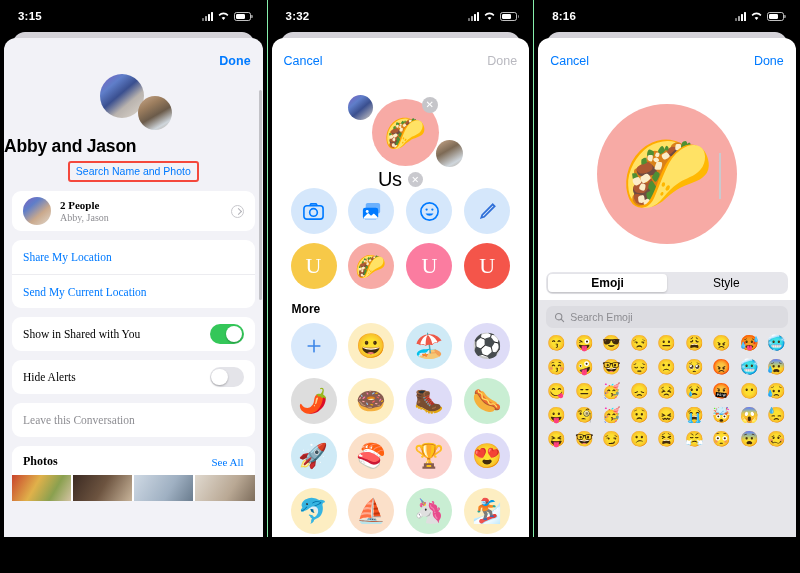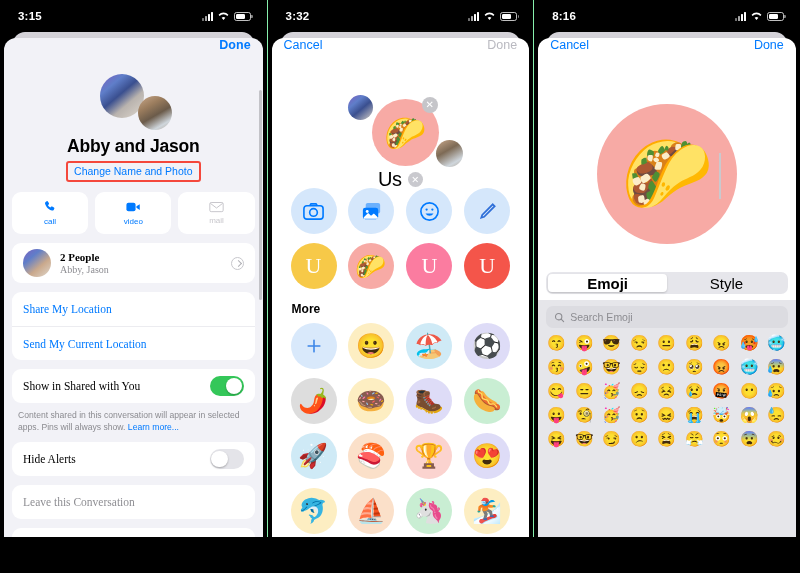--- a/index.html
+++ b/index.html
@@ -37,37 +37,37 @@
     background: #d4d2d8; border-radius: 12px 12px 0 0;
   }
   .sheet {
     position: absolute; left: 4px; right: 4px; top: 6px; bottom: 0;
     border-radius: 12px 12px 0 0; overflow: hidden;
   }
 
   
   .p1 .sheet { background: #f2f2f7; }
   .nav {
-    height: 30px; display: flex; align-items: flex-start; justify-content: space-between;
+    height: 30px; display: flex; align-items: flex-end; justify-content: space-between;
     padding: 0 12px; font-size: 12.5px;
   }
   .nav .link { color: #007aff; font-weight: 400; }
   .nav .link.strong { font-weight: 600; }
   .nav .link.dim { color: #b9b9c0; }
   .p1-scroll { height: calc(100% - 30px); position: relative; }
 
   .avatars { height: 62px; position: relative; margin-top: 4px; }
   .av { position:absolute; border-radius:50%; background-size: cover; background-position:center; }
   .av.big { width: 44px; height: 44px; left: 96px; top: 2px;
     background-image: linear-gradient(140deg,#7d5fc0 0%,#5f7ec9 26%,#3a4f8f 46%,#b9b3ae 66%,#e0d8ce 100%);
   }
   .av.small { width: 34px; height: 34px; left: 134px; top: 24px;
     background-image: linear-gradient(150deg,#caa98c 0%,#9b7d5e 30%,#6b5b4a 55%,#cfd6dc 80%,#b2a79a 100%);
   }
-  .title { text-align: center; font-size: 17.5px; font-weight: 700; color: #000; letter-spacing: -.2px; margin-top: 2px; }
+  .title { font-size: 17.5px; font-weight: 700; color: #000; letter-spacing: -.2px; margin-top: 2px; }
   .subaction-wrap { display:flex; justify-content:center; margin-top: 4px; }
   .subaction {
     color:#007aff; font-size:10.5px; padding: 2px 6px;
     border: 2px solid #f4483c; border-radius: 3px; line-height: 13px;
   }
 
   .quickrow { display:flex; gap: 7px; padding: 0 8px; margin-top: 10px; }
   .quickbtn {
     flex:1; background:#fff; border-radius: 9px; height: 42px;
     display:flex; flex-direction:column; align-items:center; justify-content:center; gap:3px;
@@ -133,21 +133,21 @@
 
   
   .p3 .sheet { background: #fff; }
   .p3-hero { height: 200px; position:relative; background:#fff; }
   .p3-circle { position:absolute; left:50%; transform:translateX(-50%); top: 36px; width: 140px; height: 140px;
     border-radius: 50%; background:#f7aaa5; display:flex; align-items:center; justify-content:center; font-size: 74px; line-height:1; }
   .caret { position:absolute; left: 181px; top: 85px; width: 1.4px; height: 46px; background:#c9c9ce; }
 
   .seg-wrap { padding: 4px 8px 6px; background:#fff; }
   .seg { display:flex; background:#e6e6eb; border-radius: 7px; padding: 2px; height: 22px; }
-  .seg div { flex:1; display:flex; align-items:center; justify-content:center; font-size:15px; color:#000; border-radius:4px; }
+  .seg div { flex:1; display:flex; align-items:center; justify-content:center; font-size:12px; color:#000; border-radius:4px; }
   .seg div.active { background:#fff; font-weight:600; box-shadow:0 1px 2px rgba(0,0,0,.18); }
 
   .kb { background:#e6e6ea; height: calc(100% - 200px - 32px); display:flex; flex-direction:column; }
   .searchbar { margin: 6px 8px 4px; height: 22px; background:#dcdce1; border-radius: 7px;
     display:flex; align-items:center; gap:5px; padding: 0 8px; }
   .searchbar .ph { font-size: 10.5px; color:#8c8c91; }
   .kb-section { font-size: 7.5px; font-weight:700; color:#8c8c91; letter-spacing:.5px; padding: 2px 9px 1px; }
   .emoji-grid { display:grid; grid-template-columns: repeat(9, 1fr); gap: 2px 0; padding: 0 5px; flex:1; align-content:start; }
   .emoji-grid span { font-size: 15px; line-height: 22px; text-align:center; }
 
@@ -186,45 +186,23 @@
         </div>
         <div class="p1-scroll">
           <div class="vscroll"></div>
 
           <div class="avatars">
             <div class="av big"></div>
             <div class="av small"></div>
           </div>
           <div class="title">Abby and Jason</div>
           <div class="subaction-wrap">
-            <div class="subaction">Change Name and Photo</div>
-          </div>
-
-          <div class="quickrow">
-            <div class="quickbtn">
-              <svg width="14" height="14" viewBox="0 0 16 16">
-                  <path d="M4.2 1.4c.5-.3 1.1-.1 1.4.4l1.2 2c.3.5.2 1.1-.3 1.4l-.9.6c.5 1.3 1.6 2.4 2.9 2.9l.6-.9c.3-.5.9-.6 1.4-.3l2 1.2c.5.3.7.9.4 1.4l-.7 1.2c-.4.6-1.1.9-1.8.8C6.9 11.6 3.4 8.1 2.3 4 2.1 3.3 2.4 2.6 3 2.2z" fill="#007aff"></path>
-                </svg>
-              <span class="lbl">call</span>
-            </div>
-            <div class="quickbtn">
-              <svg width="15" height="14" viewBox="0 0 18 14">
-                  <rect x="0.5" y="2" width="11" height="10" rx="2.4" fill="#007aff"></rect>
-                  <path d="M12.5 6.2l4-2.6v7l-4-2.6z" fill="#007aff"></path>
-                </svg>
-              <span class="lbl">video</span>
-            </div>
-            <div class="quickbtn disabled">
-              <svg width="15" height="12" viewBox="0 0 18 14">
-                  <rect x="1" y="1.6" width="16" height="11" rx="1.6" fill="none" stroke="#c8c7cc" stroke-width="1.2"></rect>
-                  <path d="M1.6 2.6L9 8.2l7.4-5.6" fill="none" stroke="#c8c7cc" stroke-width="1.2"></path>
-                </svg>
-              <span class="lbl">mail</span>
-            </div>
-          </div>
+            <div class="subaction">Search Name and Photo</div>
+          </div>
+
 
           <div class="card">
             <div class="row row-people">
               <div class="people-av"></div>
               <div class="people-txt">
                 <div class="people-title">2 People</div>
                 <div class="people-sub">Abby, Jason</div>
               </div>
               <div class="chev"></div>
             </div>
@@ -239,24 +217,20 @@
             </div>
           </div>
 
           <div class="card">
             <div class="row">
               <span class="row-label">Show in Shared with You</span>
               <div class="toggle on">
                   <i></i>
                 </div>
             </div>
-          </div>
-          <div class="note">
-            <span>Content shared in this conversation will appear in selected apps. Pins will always show.</span>
-            <a>Learn more...</a>
           </div>
 
           <div class="card">
             <div class="row">
               <span class="row-label">Hide Alerts</span>
               <div class="toggle">
                   <i></i>
                 </div>
             </div>
           </div>

